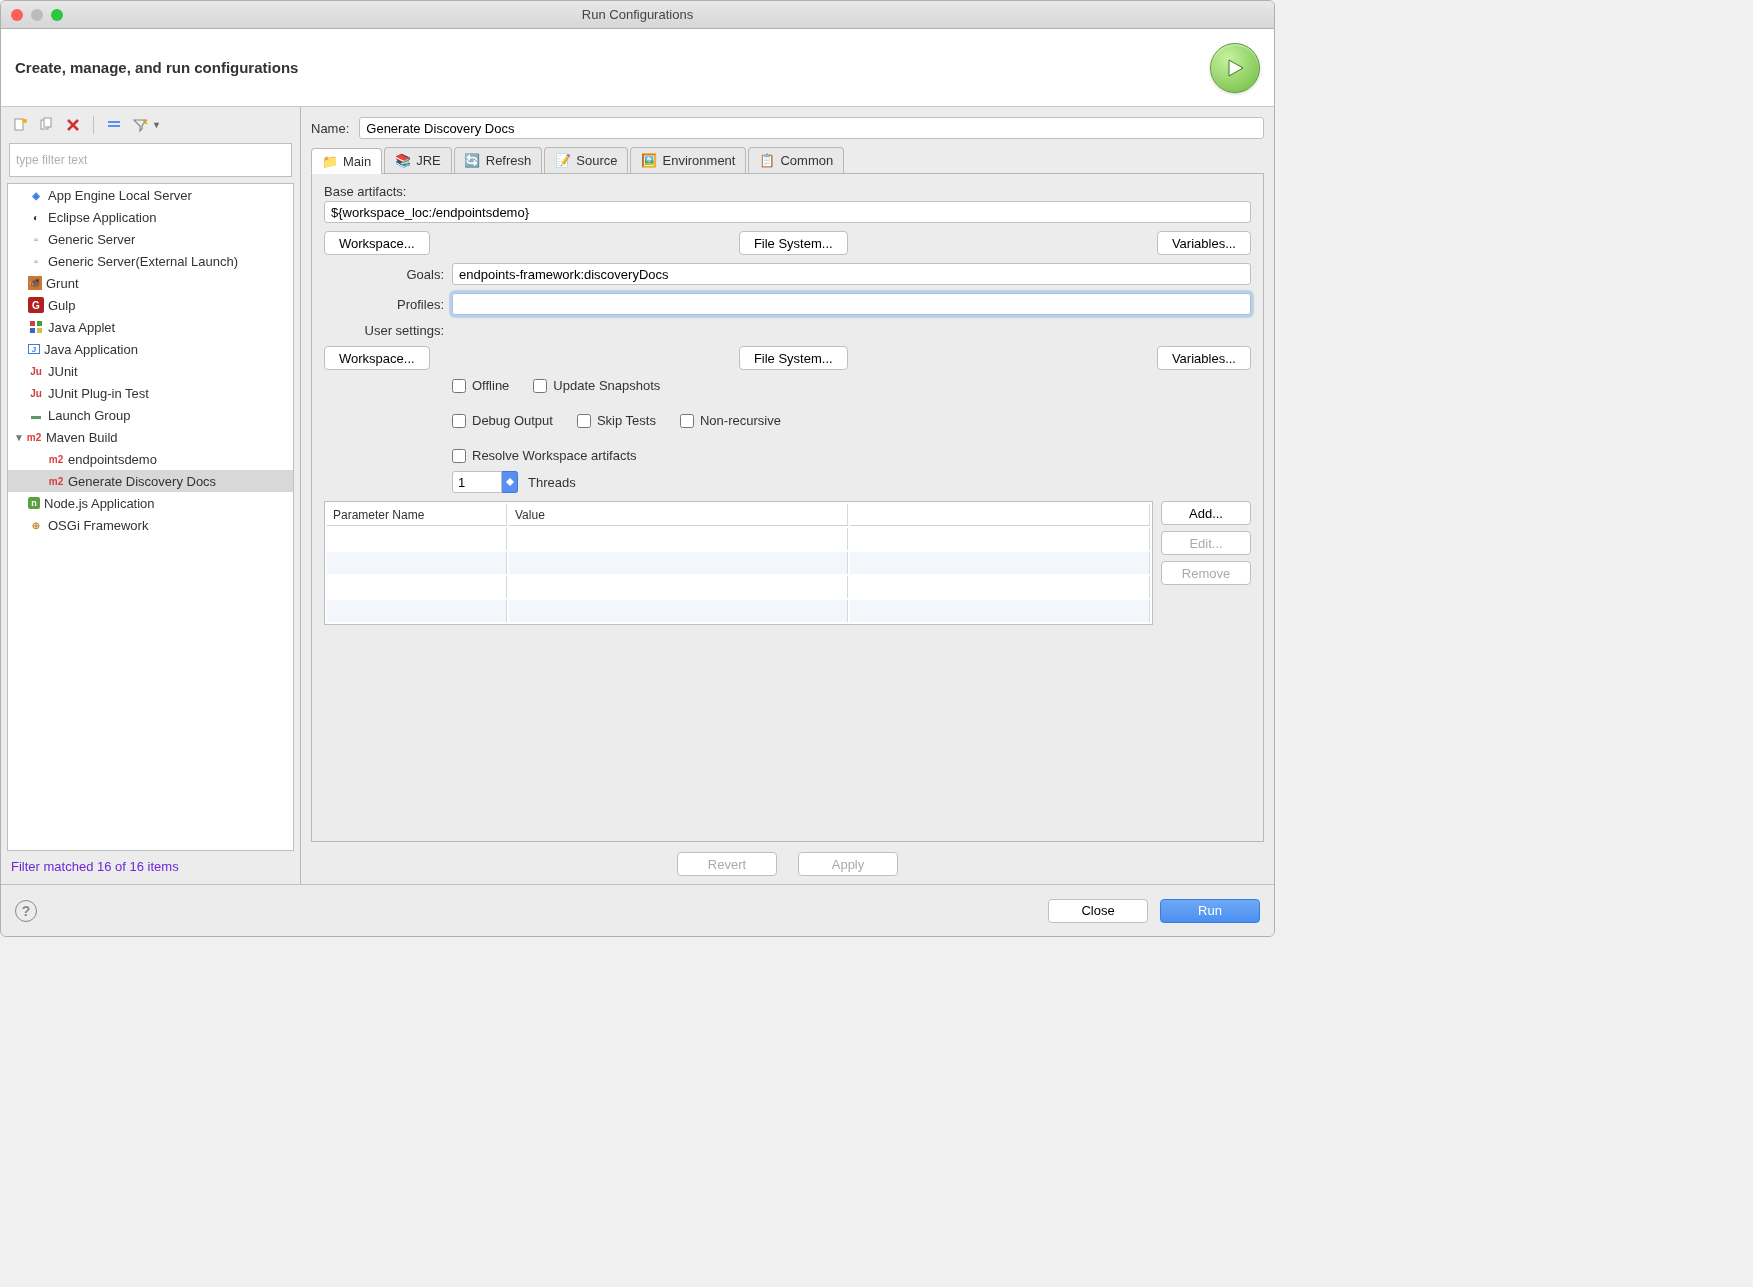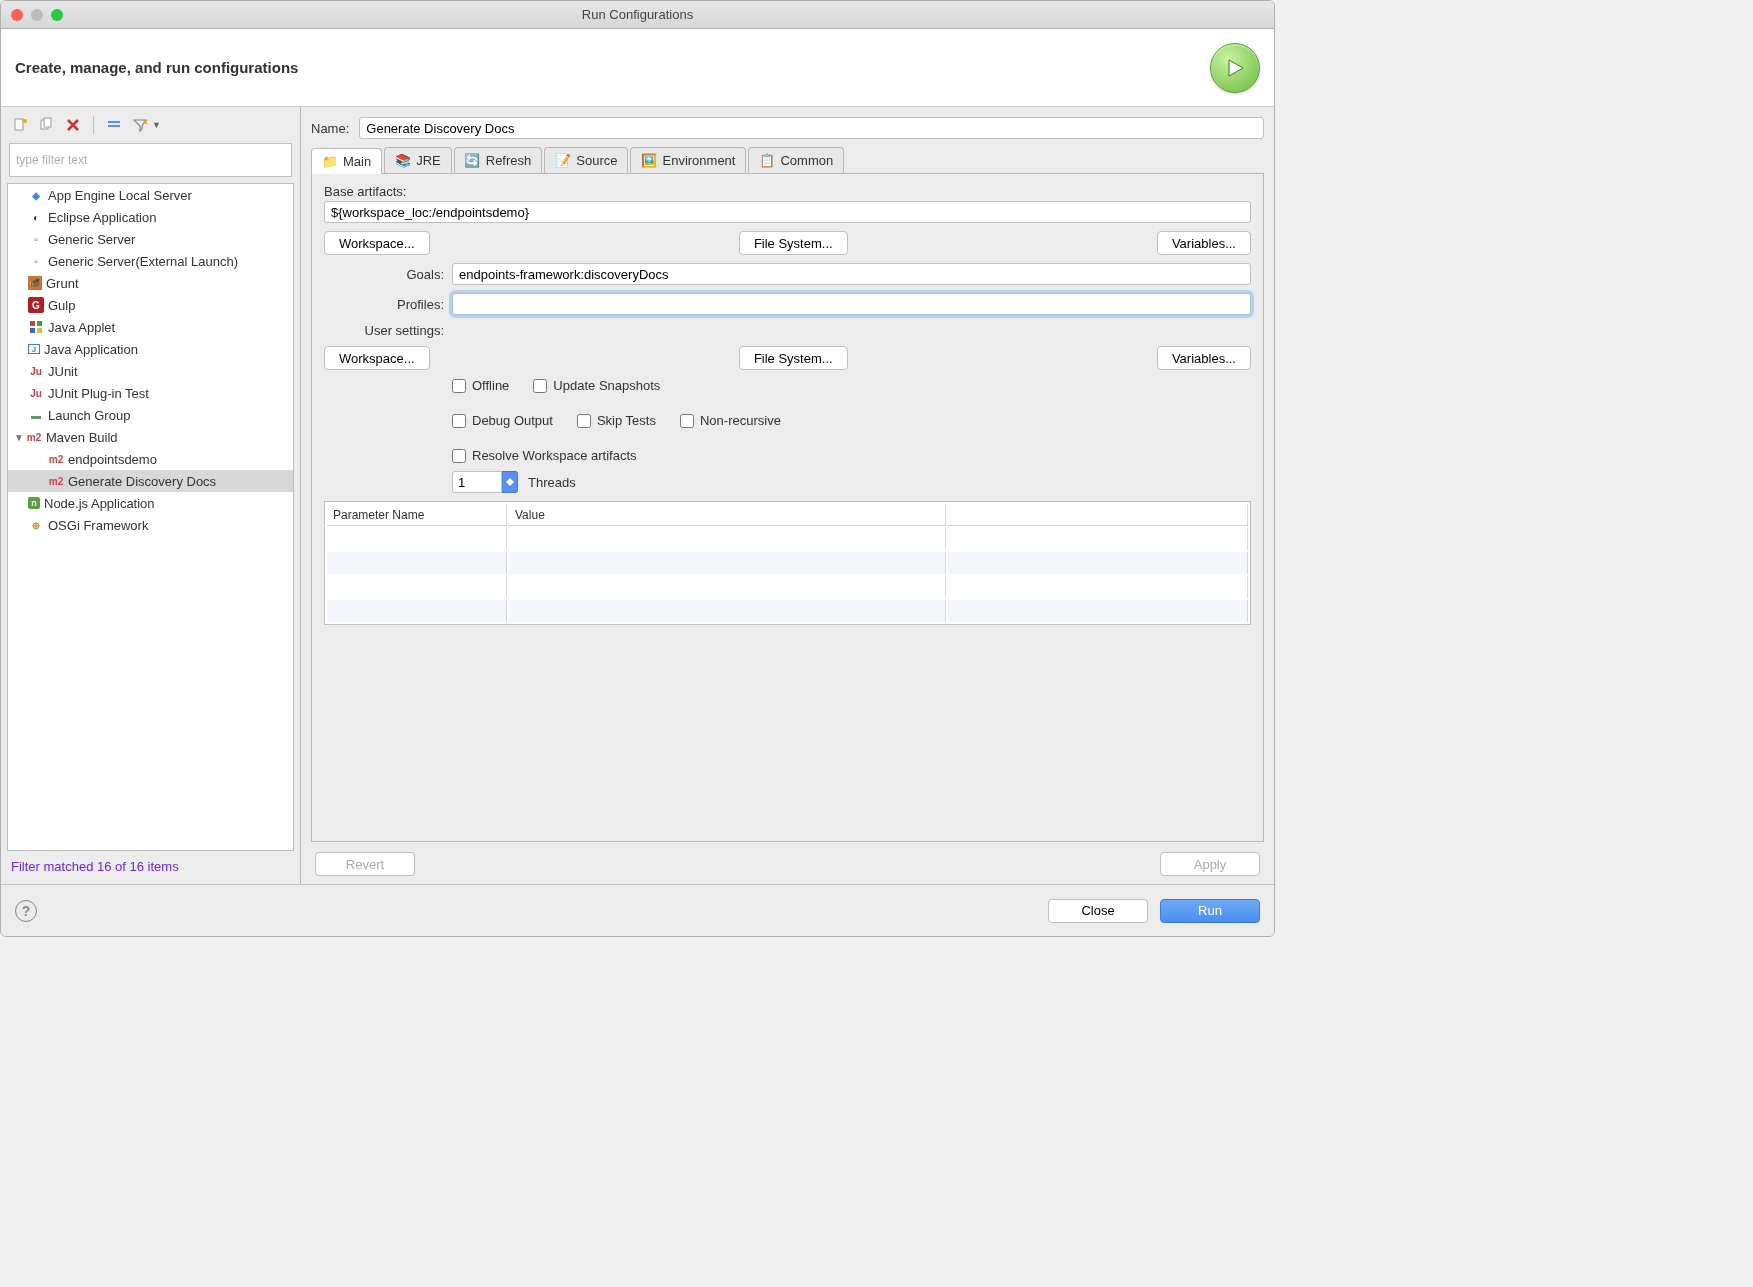--- a/index.html
+++ b/index.html
@@ -59,21 +59,21 @@
 .spin .updown { width: 16px; height: 22px; background: #5a8ff0; border: 1px solid #3a7de0; border-left: none; border-radius: 0 3px 3px 0; display: flex; flex-direction: column; align-items: center; justify-content: center; }
 .spin .updown svg { width: 8px; height: 4px; }
 .table-wrap { display: flex; gap: 8px; }
 .ptable { flex: 1; border: 1px solid #bfbfbf; background: #fff; }
 .ptable th, .ptable td { height: 22px; border-right: 1px solid #d8d8d8; font-size: 12px; text-align: left; padding: 0 6px; font-weight: 400; }
 .ptable thead th { background: #fff; border-bottom: 1px solid #d0d0d0; }
 .ptable tbody tr:nth-child(even) { background: #f3f6fa; }
 .ptable tbody tr:nth-child(odd) { background: #fff; }
 .table-btns { display: flex; flex-direction: column; gap: 6px; width: 90px; }
 .table-btns .btn { width: 100%; }
-.bottom-actions { display: flex; justify-content: space-between; gap: 21px; padding: 10px 4px 2px 4px; }
+.bottom-actions { display: flex; justify-content: center; gap: 21px; padding: 10px 4px 2px 4px; }
 .footer { border-top: 1px solid #c0c0c0; background: #ececec; height: 52px; display: flex; align-items: center; justify-content: space-between; padding: 0 14px; }
 .help { width: 22px; height: 22px; border: 1.5px solid #888; border-radius: 50%; display: flex; align-items: center; justify-content: center; color: #888; font-size: 14px; font-weight: 600; cursor: pointer; }
 .footer-btns { display: flex; gap: 12px; }
 .footer-btns .btn { width: 100px; }
 .section-label { font-size: 13px; margin-bottom: 2px; }
 .bd-input { width: 100%; height: 22px; border: 1px solid #bfbfbf; border-radius: 3px; padding: 0 6px; font-size: 13px; background: #fff; }
 .icon-m2 { color: #d84040; font-weight: bold; font-size: 10px; font-family: Arial; }
 .icon-ju { color: #c84040; font-weight: bold; font-size: 10px; font-family: Arial; }
 .icon-g { background: #b02020; color: #fff; width: 14px; height: 14px; border-radius: 2px; font-size: 10px; }
 .icon-blue { color: #3a7de0; }
@@ -347,20 +347,25 @@
                   <td></td>
                   <td></td>
                 </tr>
               <tr>
                   <td></td>
                   <td></td>
                   <td></td>
                 </tr>
             </tbody>
           </table>
+          <div class="table-btns">
+            <button class="btn">Add...</button>
+            <button class="btn" disabled="">Edit...</button>
+            <button class="btn" disabled="">Remove</button>
+          </div>
         </div>
       </div>
 
       <div class="bottom-actions">
         <button class="btn" disabled="" style="width:100px;">Revert</button>
         <button class="btn" disabled="" style="width:100px;">Apply</button>
       </div>
     </div>
   </div>
 

